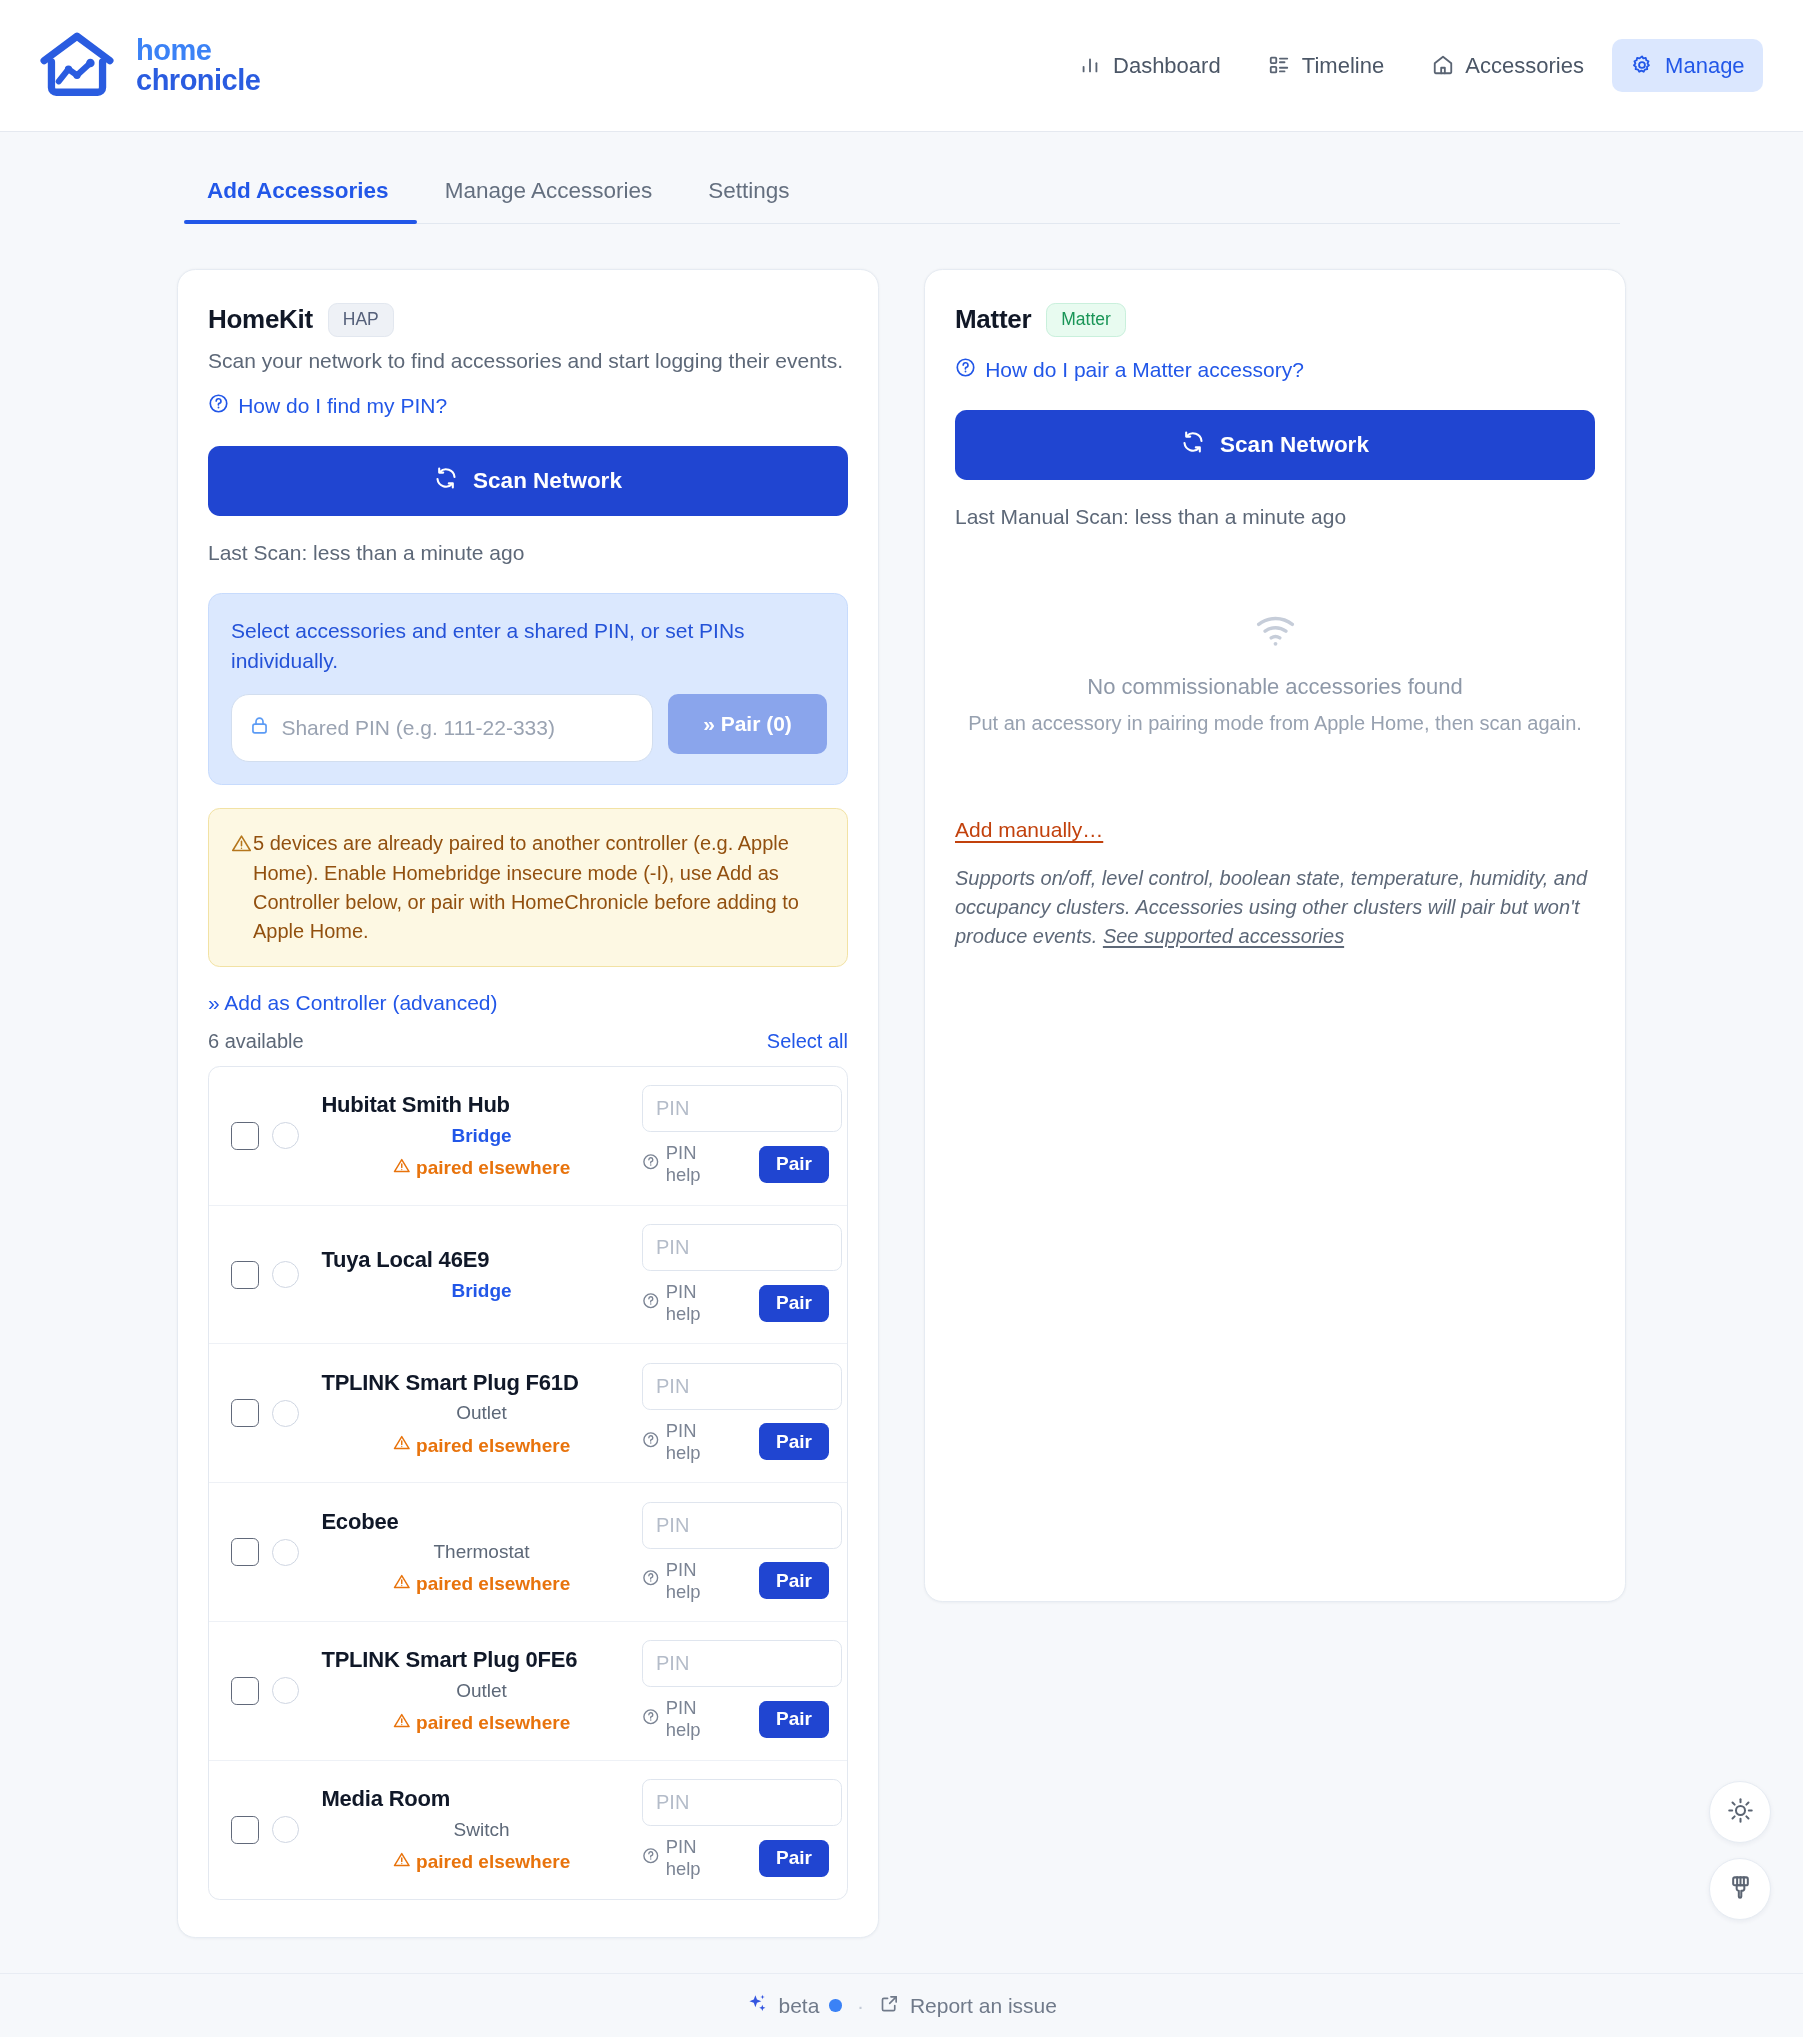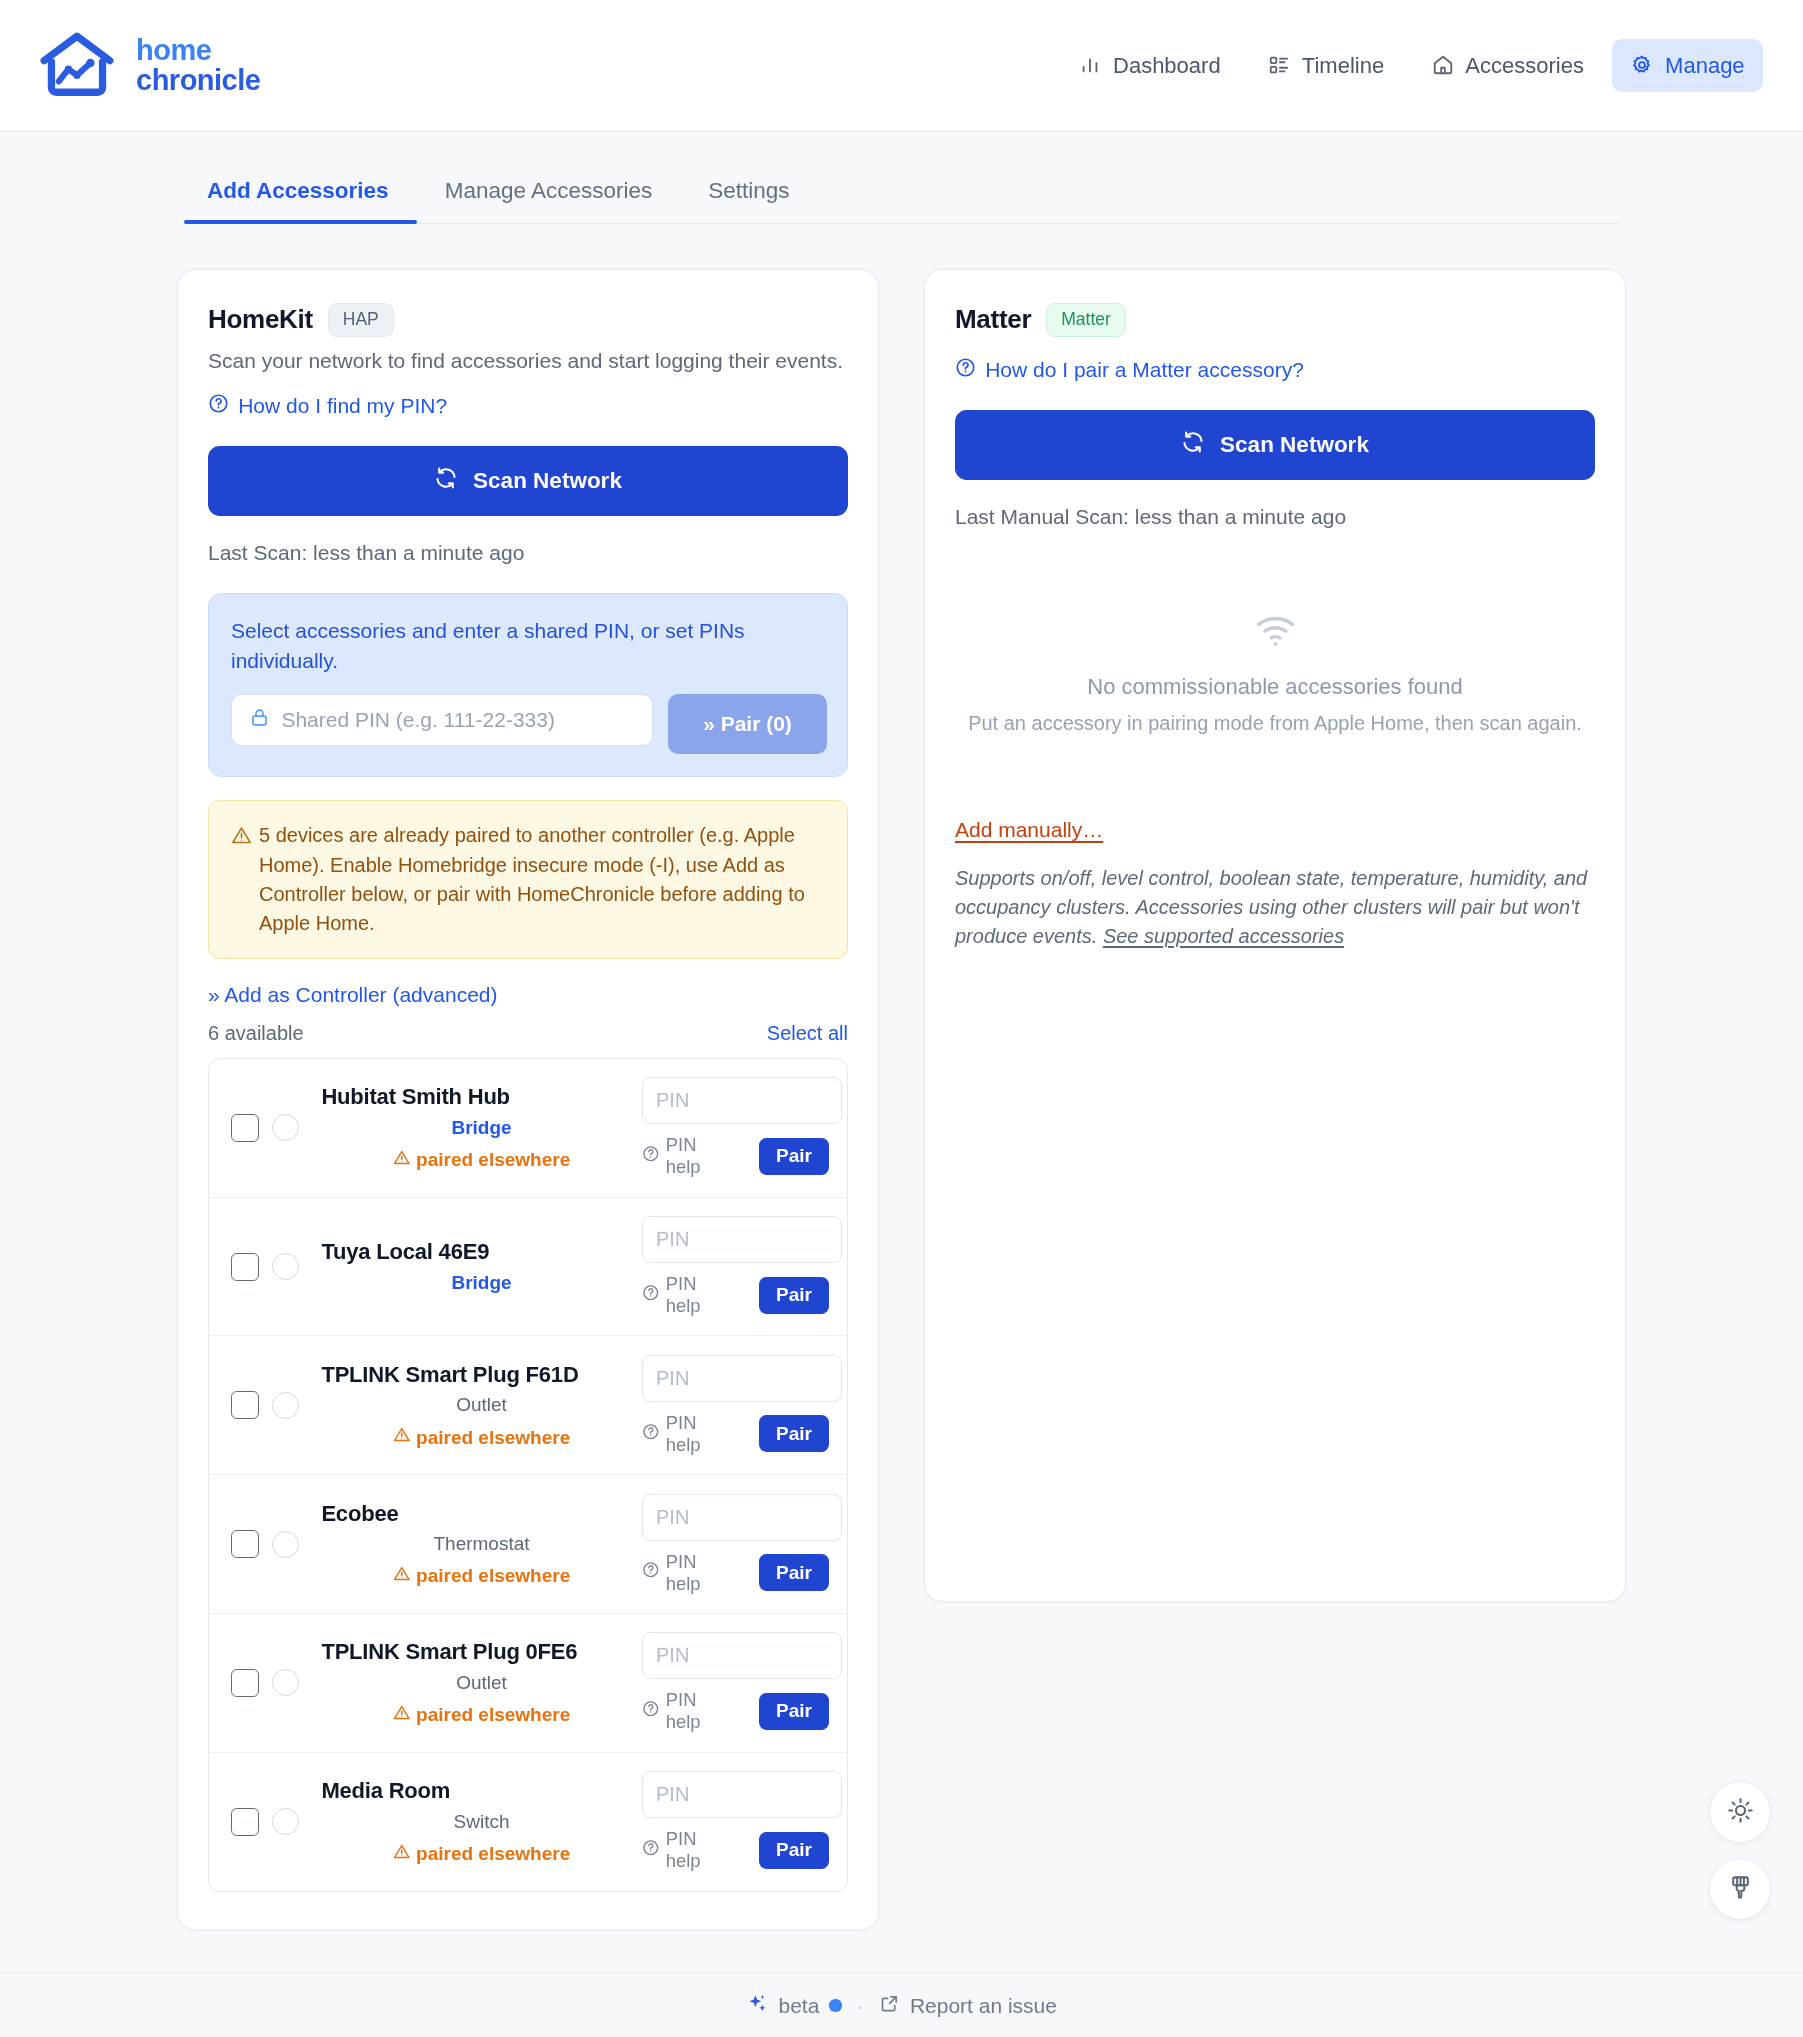--- a/index.html
+++ b/index.html
@@ -111,40 +111,40 @@
   .pin-panel {
     margin-top: 28px;
     background: #dbe8fe;
     border: 0.8px solid #c7dbfd;
     border-radius: 13.4px;
     padding: 22px 20px 22px 22px;
   }
   .pin-panel-text { font-size: 21px; color: #2452d8; line-height: 1.42; }
   .pin-row { display: flex; gap: 15px; margin-top: 18.4px; }
   .pin-input {
-    flex: 1 1 auto; height: 52px;
-    background: #ffffff; border: 0.8px solid #d2deef; border-radius: 10px;
+    flex: 1 1 auto; height: 68px;
+    background: #ffffff; border: 0.8px solid #d2deef; border-radius: 18px;
     display: flex; align-items: center; gap: 11.7px; padding: 0 16.7px;
     font-size: 21px; color: #9aa3b2;
   }
   .pair-big {
     width: 159px; height: 60px; border-radius: 10px;
     background: #8aa5ec; color: #ffffff;
     display: flex; align-items: center; justify-content: center; gap: 8.3px;
     font-size: 21px; font-weight: bold;
   }
 
   
   .warn {
     margin-top: 23.4px;
     background: #fdf8e3;
     border: 0.8px solid #f2e2a4;
     border-radius: 11.7px;
     padding: 20px 22px;
-    display: flex; gap: 7px;
+    display: flex; gap: 1px;
     color: #92500f; font-size: 20px; line-height: 1.46;
   }
   .warn-ico { flex: 0 0 auto; margin-top: 3.3px; }
 
   .adv-link {
     margin-top: 23.4px; color: #2257e8; font-size: 21px;
     display: flex; align-items: center; gap: 8.3px;
   }
   .list-head {
     margin-top: 15px; display: flex; justify-content: space-between; align-items: center;

